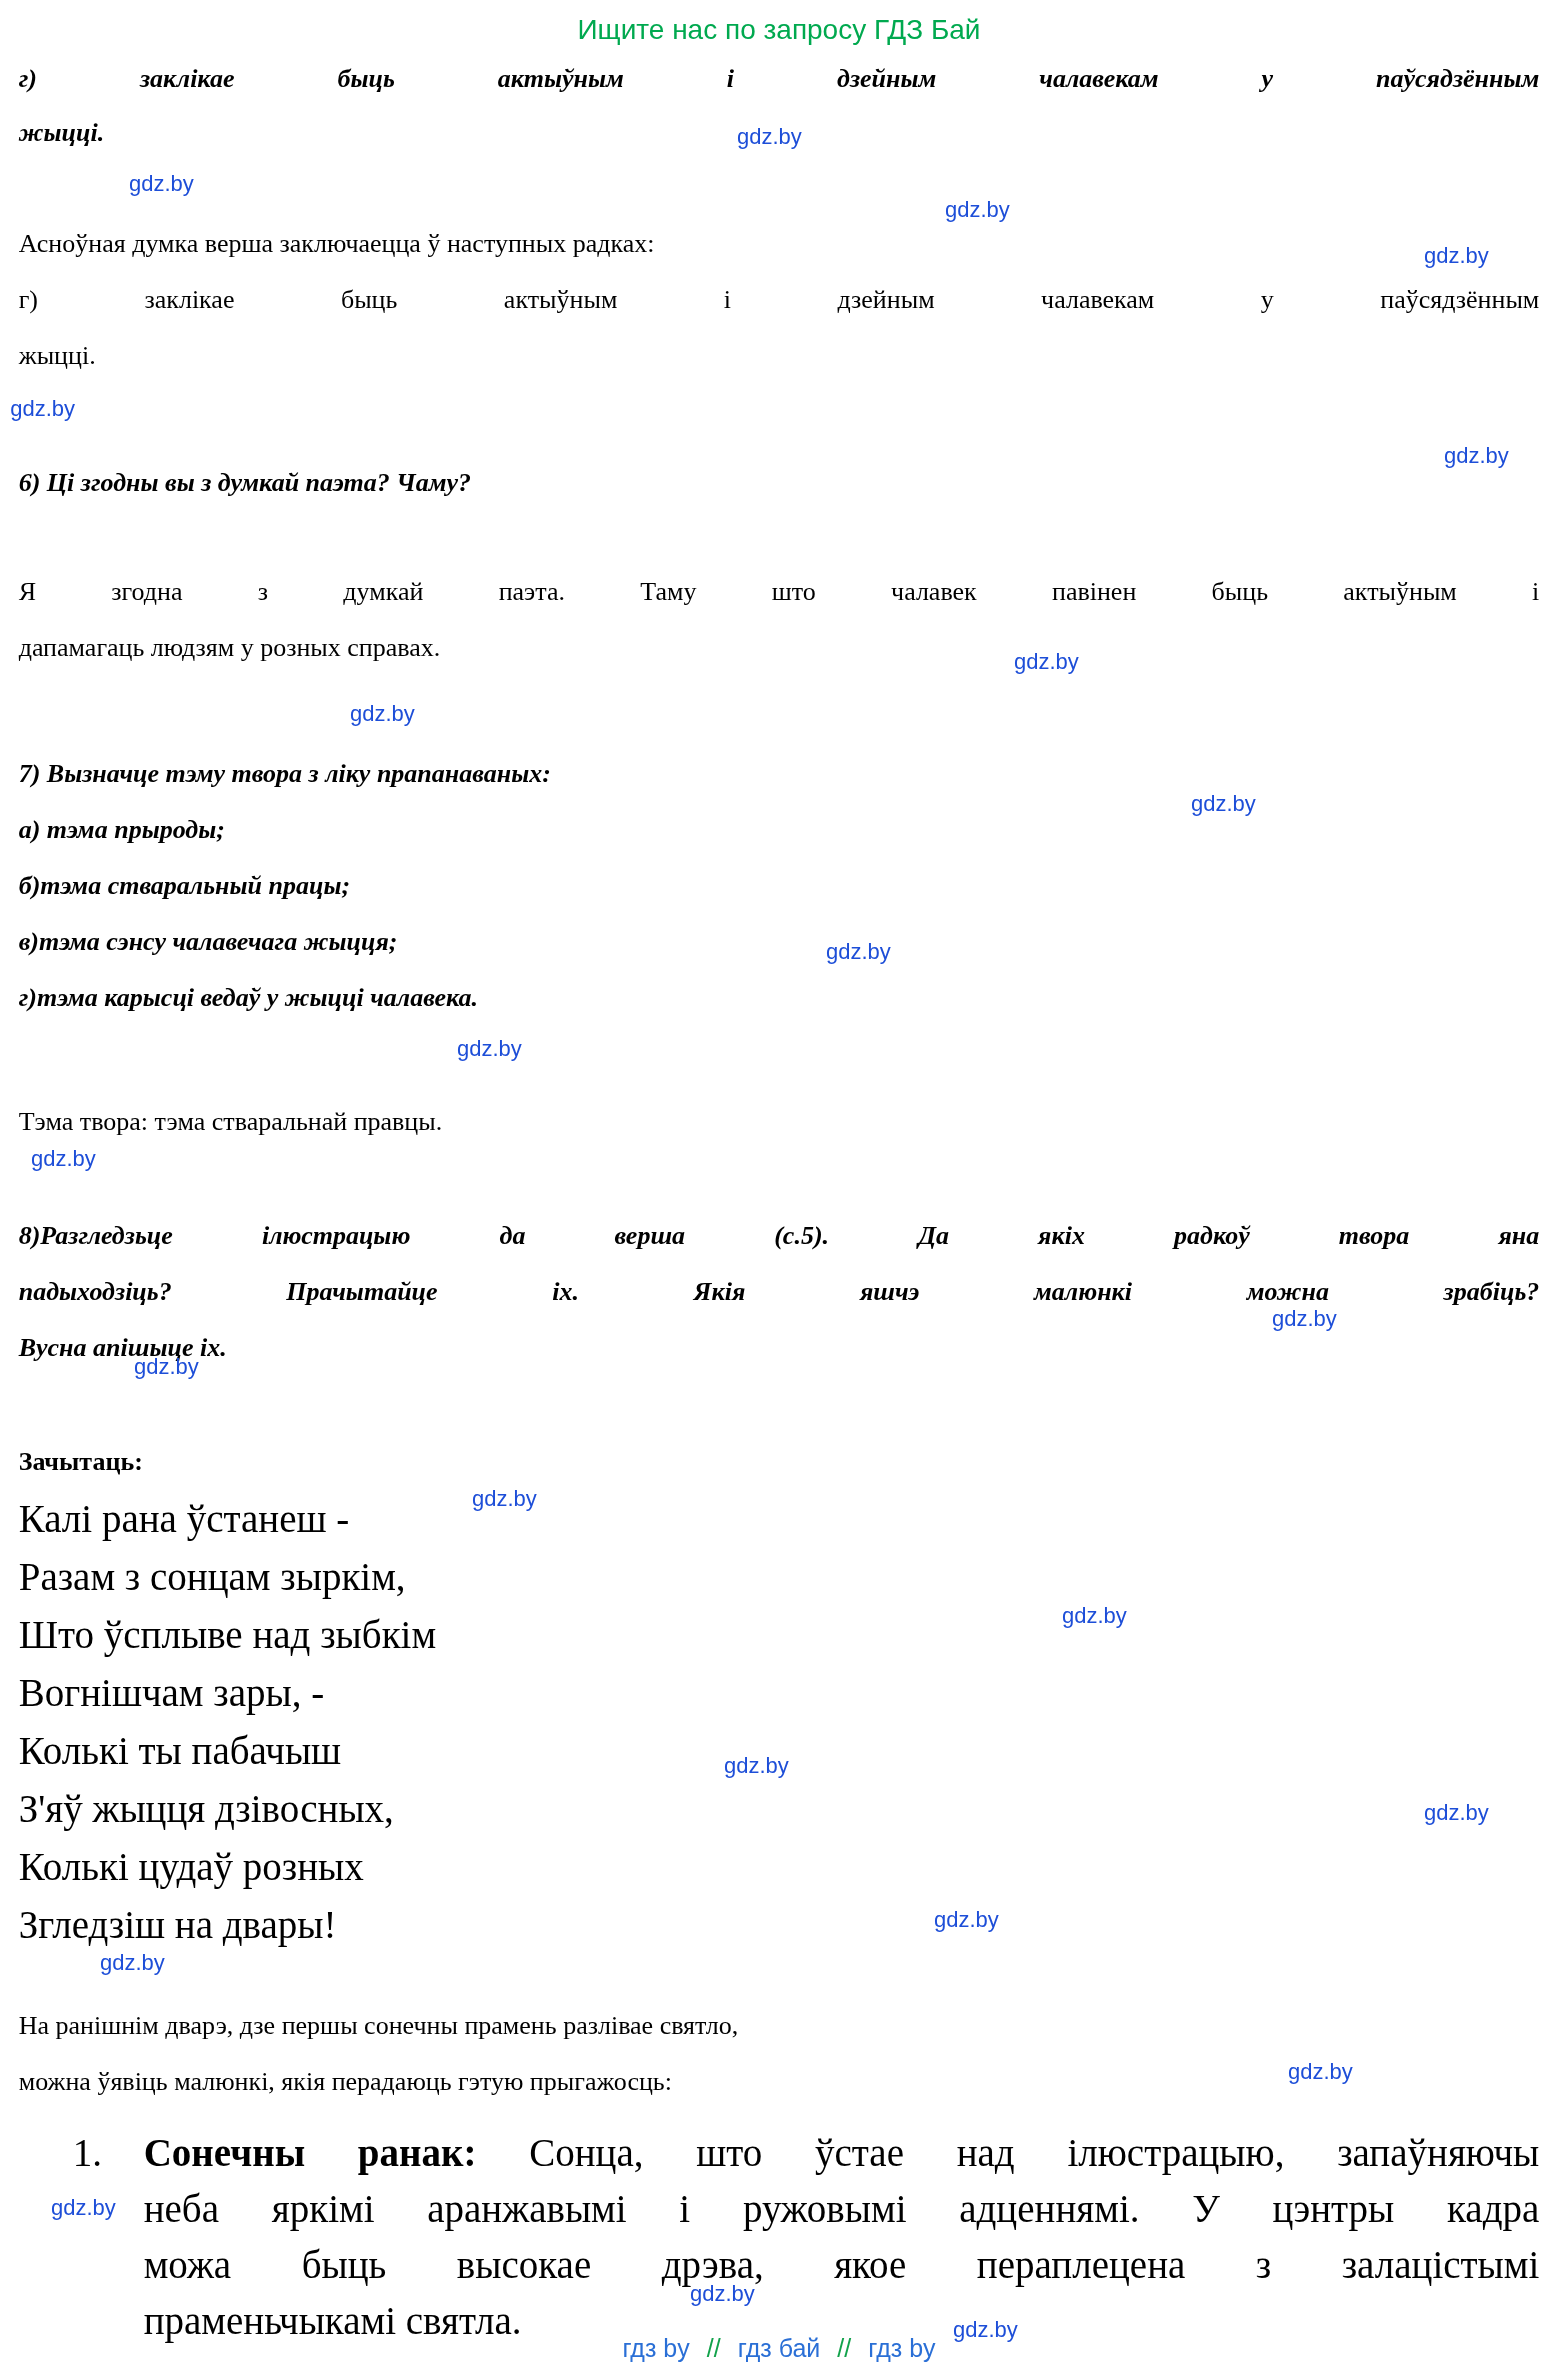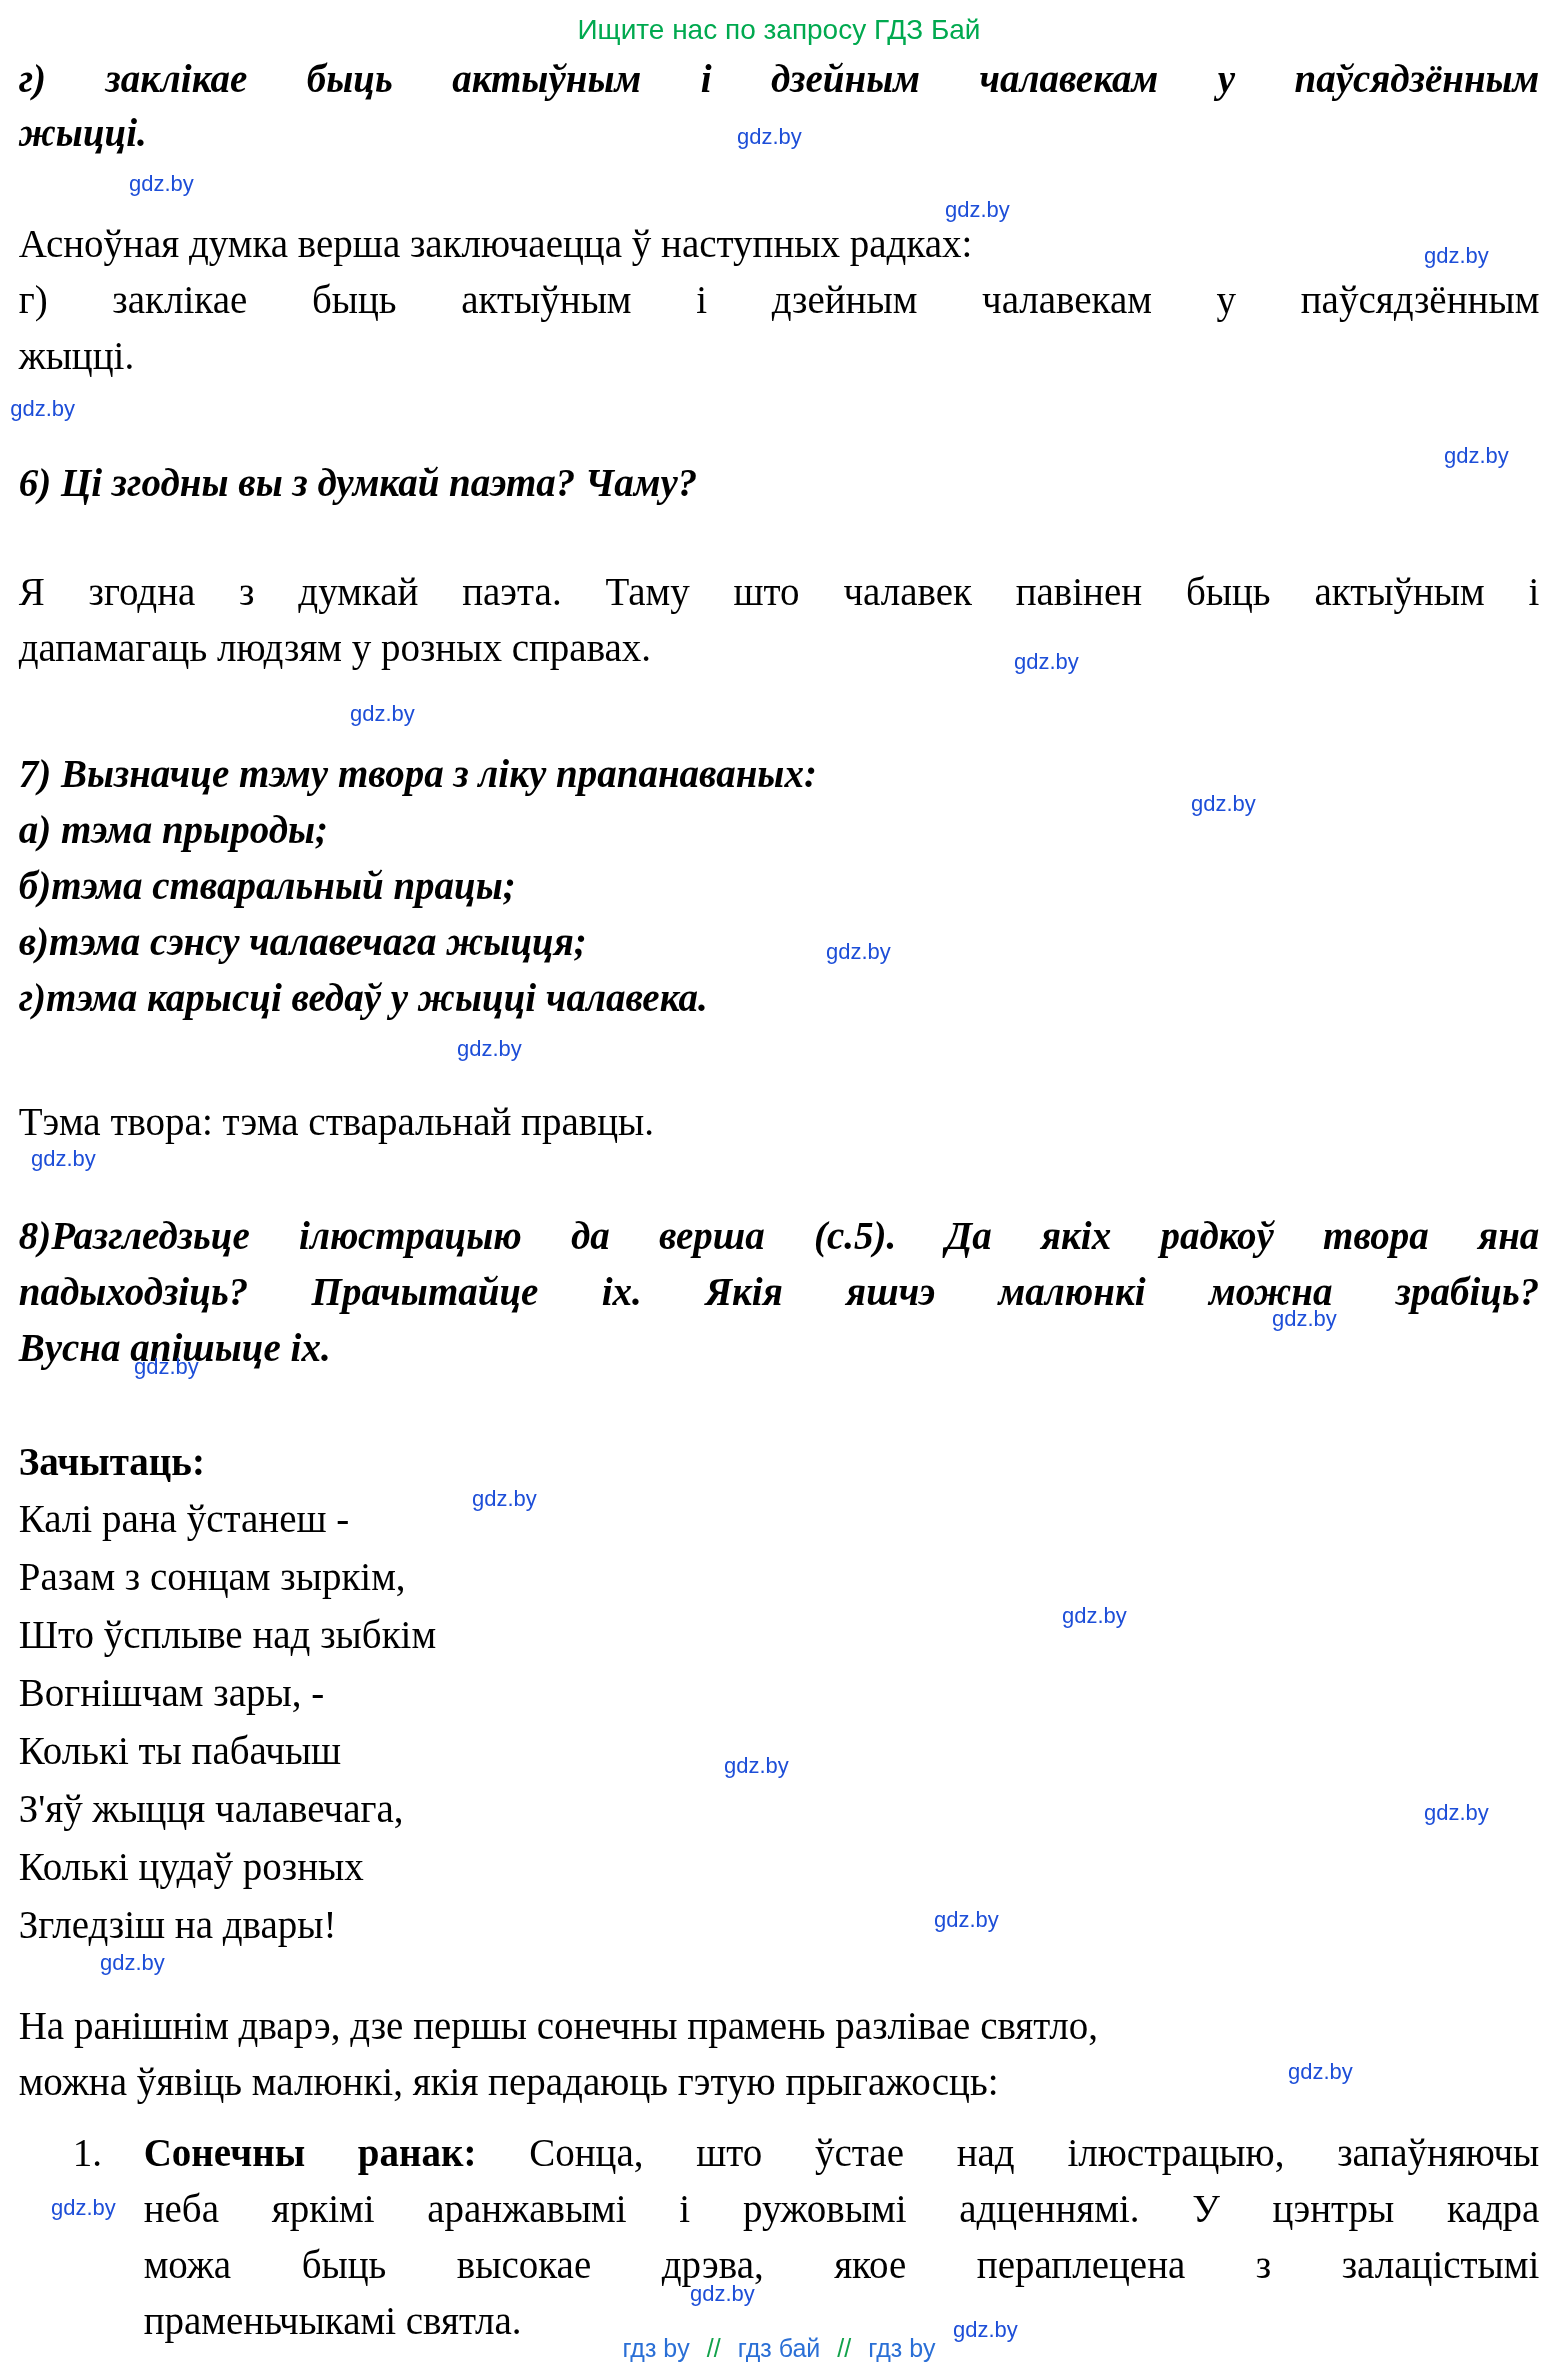--- a/index.html
+++ b/index.html
@@ -20,21 +20,21 @@
     background: #ffffff;
   }
   .promo {
     padding-top: 13px;
     text-align: center;
     font-family: "Liberation Sans", sans-serif;
     font-size: 28px;
     line-height: 34px;
     color: #00a94f;
   }
-  .para { font-size: 39px; line-height: 56px; }
+  .para { font-size: 26px; line-height: 56px; }
   .bi   { font-weight: bold; font-style: italic; }
   .jline { text-align: justify; text-align-last: justify; }
   .lline { text-align: left; }
 
   .p1   { margin-top: 5.1px; line-height: 54px; }
   .mi   { margin-top: 56px; }
   .q6h  { margin-top: 71px; }
   .q6a  { margin-top: 53px; }
   .q7h  { margin-top: 70px; }
   .q7a  { margin-top: 68px; }
@@ -113,21 +113,21 @@
   </div>
 
   <div class="para readlbl"><span>Зачытаць</span><span class="colon">:</span></div>
 
   <div class="poem">
     <div class="lline">Калі рана ўстанеш -</div>
     <div class="lline">Разам з сонцам зыркім,</div>
     <div class="lline">Што ўсплыве над зыбкім</div>
     <div class="lline">Вогнішчам зары, -</div>
     <div class="lline">Колькі ты пабачыш</div>
-    <div class="lline">З'яў жыцця чалавечага,</div>
+    <div class="lline">З'яў жыцця дзівосных,</div>
     <div class="lline">Колькі цудаў розных</div>
     <div class="lline">Згледзіш на двары!</div>
   </div>
 
   <div class="para morning">
     <div class="lline">На ранішнім дварэ, дзе першы сонечны прамень разлівае святло,</div>
     <div class="lline">можна ўявіць малюнкі, якія перадаюць гэтую прыгажосць:</div>
   </div>
 
   <div class="list">

